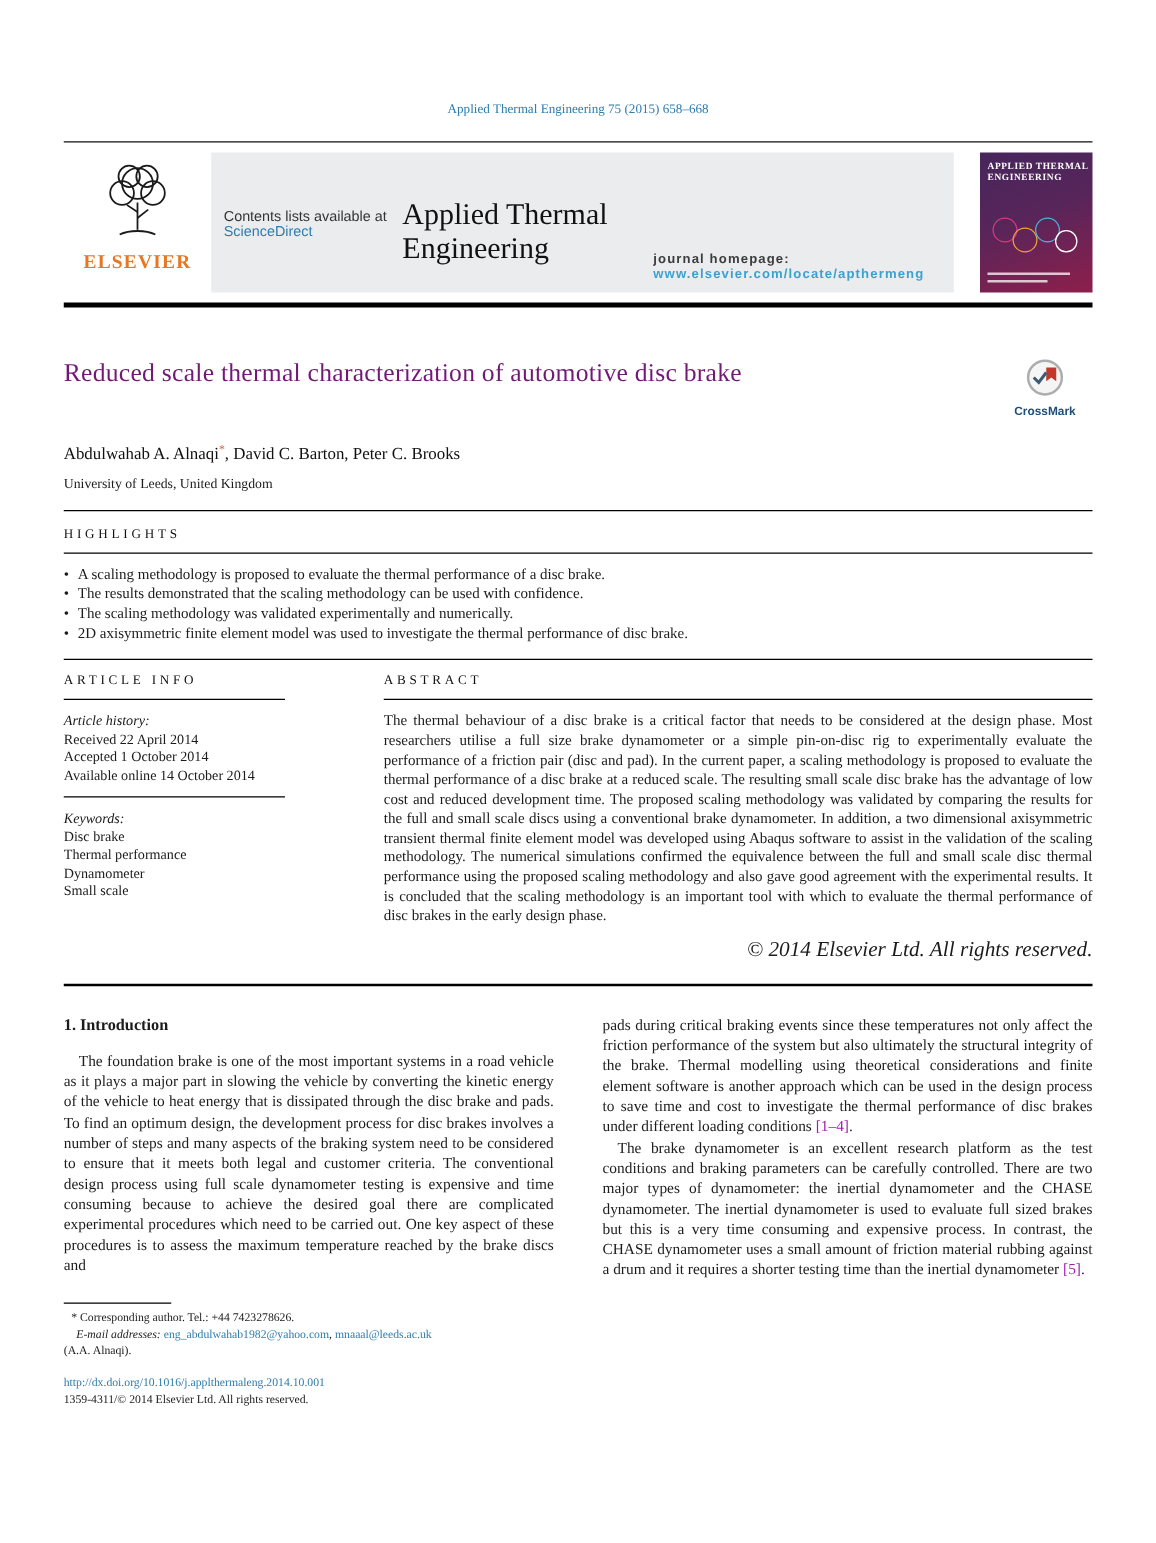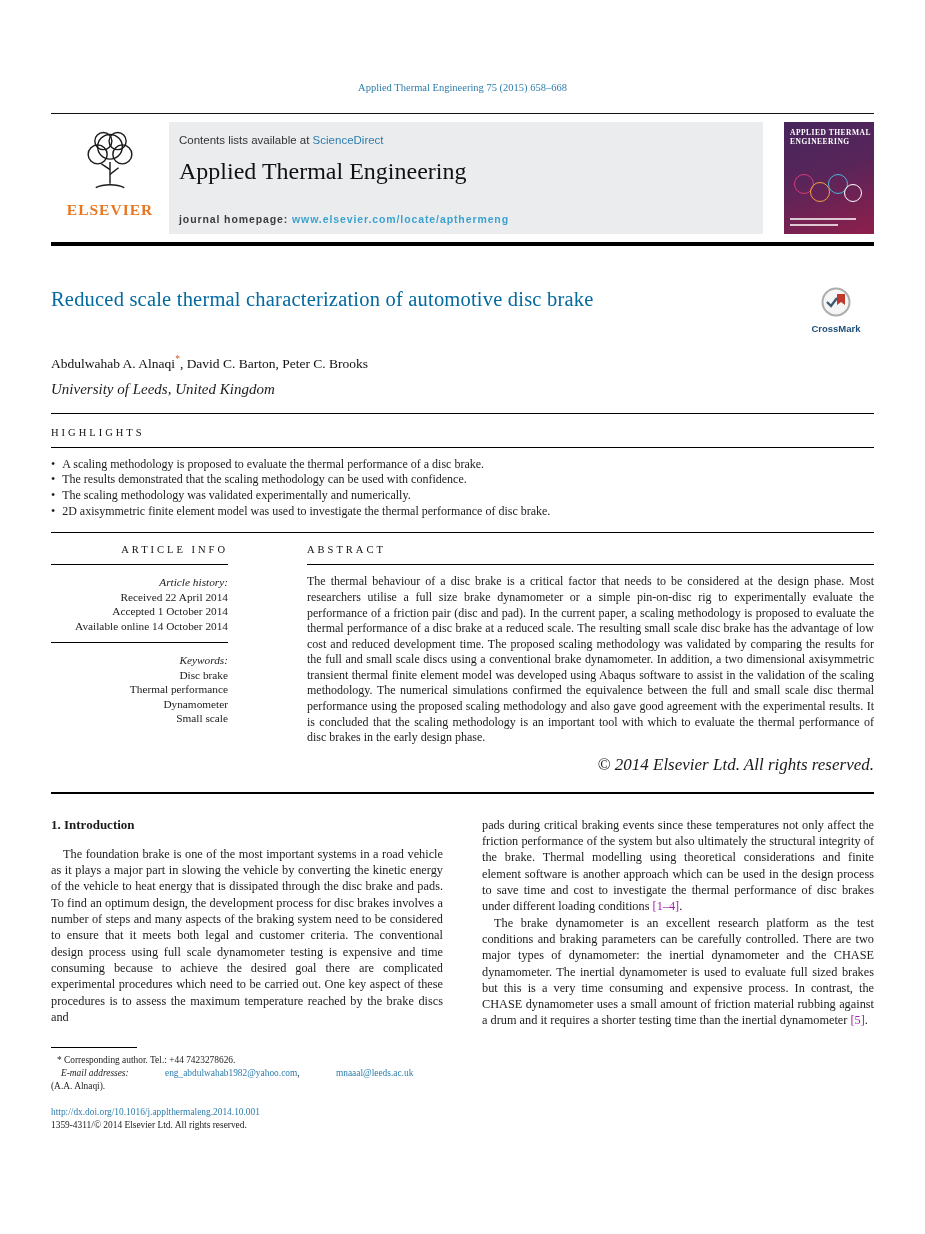--- a/index.html
+++ b/index.html
@@ -6,56 +6,56 @@
   html, body { width:925px; height:1234px; background:#ffffff; }
   body { font-family:"Liberation Serif", serif; color:#1b1b1b; position:relative; overflow:hidden; }
   .content { position:absolute; left:51px; top:16px; width:823px; }
 
   .journal-ref { margin-top:66px; text-align:center; font-size:10.5px; color:#2d7dad; }
 
   .header-band { margin-top:20px; border-top:1px solid #111; padding-top:8px; display:flex; align-items:stretch; }
   .logo-block { width:118px; display:flex; flex-direction:column; align-items:center; padding-top:2px; }
   .logo-tree { width:76px; height:76px; }
   .elsevier-word { font-size:15.5px; color:#e87722; letter-spacing:1px; font-weight:bold; margin-top:1px; }
-  .gray-box { flex:1; background:#ebecee; margin-right:21px; padding:12px 10px 9px; display:flex; flex-direction:column; align-items:flex-start; min-height:110px; }
+  .gray-box { flex:1; background:#ebecee; margin-right:21px; padding:12px 10px 9px; display:flex; flex-direction:row; align-items:center; min-height:110px; }
   .contents-line { font-family:"Liberation Sans", sans-serif; font-size:11.5px; color:#333; }
   .sd-link { color:#2d7dad; text-decoration:none; }
   .journal-title { font-size:24px; margin-top:12px; color:#111; }
   .homepage-line { font-family:"Liberation Sans", sans-serif; font-size:10.5px; letter-spacing:0.9px; color:#3c3c3c; font-weight:bold; margin-top:auto; padding-top:12px; }
   .homepage-url { color:#3ba2d0; text-decoration:none; font-weight:bold; }
   .cover { width:90px; height:112px; background:linear-gradient(160deg,#46265c 0%, #58255a 45%, #8e1f4b 100%); position:relative; overflow:hidden; flex:none; }
   .cover-title { color:#ffffff; font-size:7.5px; line-height:9px; padding:6px 0 0 6px; letter-spacing:0.5px; font-weight:bold; }
   .cover-circle { position:absolute; border-radius:50%; border:1.5px solid; }
   .cc1 { width:20px; height:20px; left:10px; top:52px; border-color:#d83a7c; }
   .cc2 { width:20px; height:20px; left:26px; top:60px; border-color:#f0a23a; }
   .cc3 { width:20px; height:20px; left:44px; top:52px; border-color:#49b6d6; }
   .cc4 { width:18px; height:18px; left:60px; top:62px; border-color:#ffffff; }
   .cover-bar { position:absolute; height:2px; background:rgba(255,255,255,0.75); left:6px; }
   .cb1 { width:66px; bottom:14px; }
   .cb2 { width:48px; bottom:8px; }
   .thick-rule { height:4px; background:#000; margin-top:8px; }
 
   .title-row { margin-top:42px; display:flex; justify-content:space-between; align-items:flex-start; }
-  .article-title { font-size:20.5px; font-weight:normal; color:#0369a1; letter-spacing:0.2px; }
+  .article-title { font-size:20.5px; font-weight:normal; color:#701a75; letter-spacing:0.2px; }
   .crossmark { width:76px; text-align:center; margin-top:-2px; cursor:pointer; }
   .cm-label { font-family:"Liberation Sans", sans-serif; font-size:9.5px; color:#1f4e79; font-weight:bold; margin-top:1px; }
 
   .authors { margin-top:20px; font-size:13.5px; color:#111; }
   .author-mark { color:#d2562e; font-size:9.5px; vertical-align:super; text-decoration:none; }
-  .affiliation { margin-top:9px; font-style:italic; font-size:15px; }
+  .affiliation { margin-top:9px; font-size:11px; }
 
   .rule1 { height:1px; background:#000; margin-top:15px; }
   .sec-heading { font-size:10.5px; letter-spacing:3px; margin-top:13px; color:#111; }
   .rule-after-heading { height:1px; background:#000; margin-top:9px; }
 
   .highlights-list { list-style:none; margin:9px 0 13px; font-size:12px; line-height:15.7px; }
   .highlights-list li::before { content:"\2022"; margin-right:7px; }
 
   .info-abs { display:flex; border-top:1px solid #000; margin-top:3px; }
-  .info-col { width:177px; margin-right:79px; font-size:11.3px; flex:none;text-align:right; }
+  .info-col { width:177px; margin-right:79px; font-size:11.3px; flex:none; }
   .abs-col { flex:1; font-size:12px; }
   .col-heading { font-size:10.5px; letter-spacing:3px; padding:11px 0 9px; color:#111; }
   .col-rule { height:1px; background:#000; }
   .info-label { font-style:italic; margin-top:10px; line-height:14.5px; }
   .info-line { line-height:14.5px; }
   .mid-rule { height:1px; background:#000; margin-top:9px; }
   .abs-text { line-height:15.6px; text-align:justify; margin-top:9px; }
   .abs-copyright { text-align:right; margin-top:9px; font-size:17px;font-style:italic; }
   .section-bottom-rule { height:2px; background:#000; margin-top:17px; }
 
@@ -65,21 +65,21 @@
   .intro-heading { font-size:13px; font-weight:bold; margin-bottom:13px; }
   p.body-p { font-size:12.3px; line-height:16.3px; text-align:justify; }
   p.indent { text-indent:12px; }
   a.cite { color:#a21caf; text-decoration:none; }
 
   .footnote { margin-top:22px; font-size:9.4px; line-height:12.8px; }
   .footnote-rule { width:86px; height:1px; background:#000; margin-bottom:6px; }
   .fn-line1 { padding-left:6px; }
   .fn-label { font-style:italic; }
   .fn-line2 { padding-left:10px; }
-  a.email-link { color:#2d7dad; text-decoration:none;margin-left:34px; }
+  a.email-link { color:#2d7dad; text-decoration:none; }
 
   .footer-ids { margin-top:13px; font-size:9.4px; line-height:13.5px; }
   a.doi-link { color:#2d7dad; text-decoration:none; }
 </style>
 </head>
 <body>
 
 <div class="content">
 
   <div class="journal-ref">Applied Thermal Engineering 75 (2015) 658–668</div>

